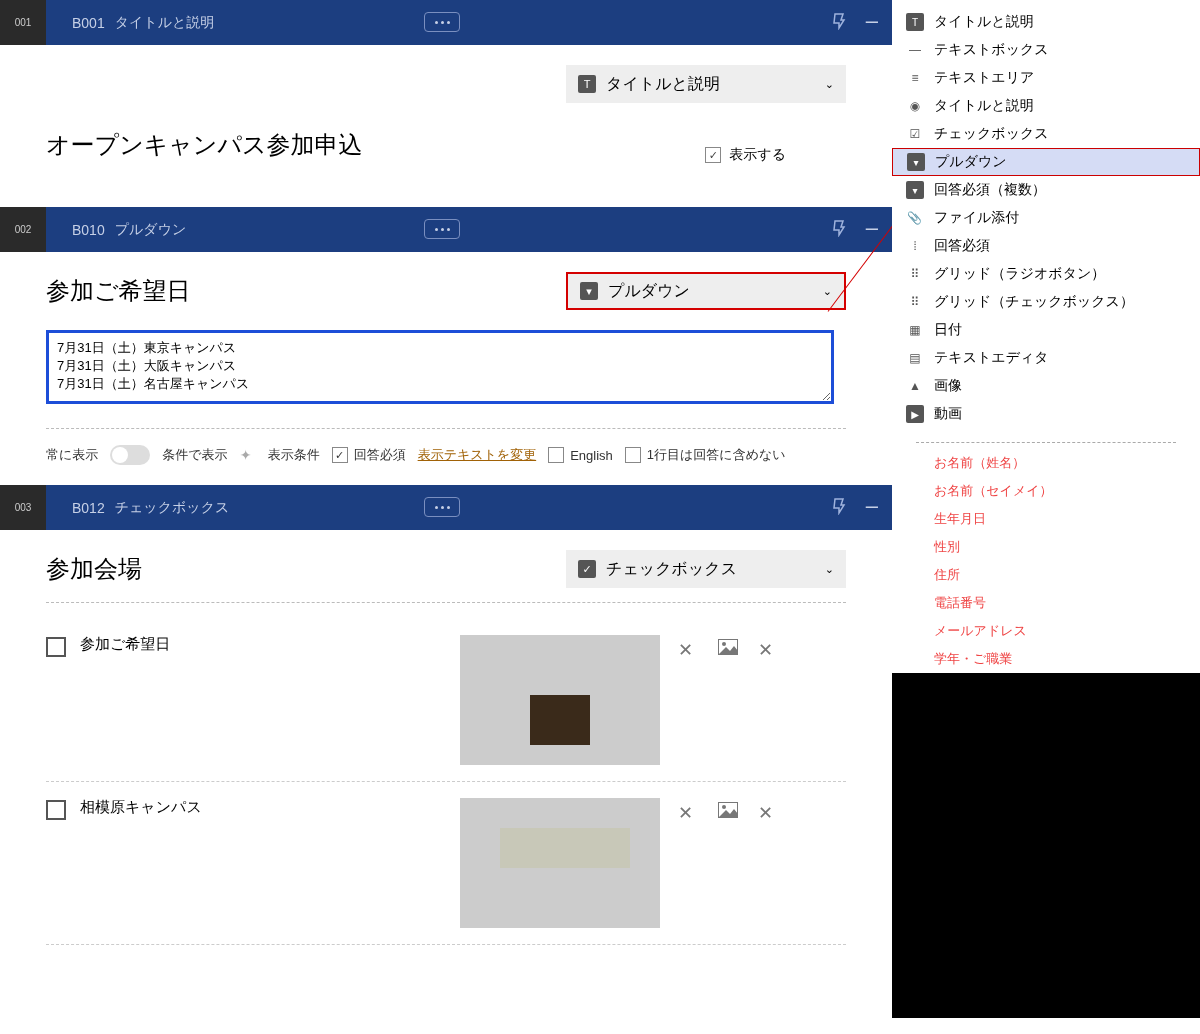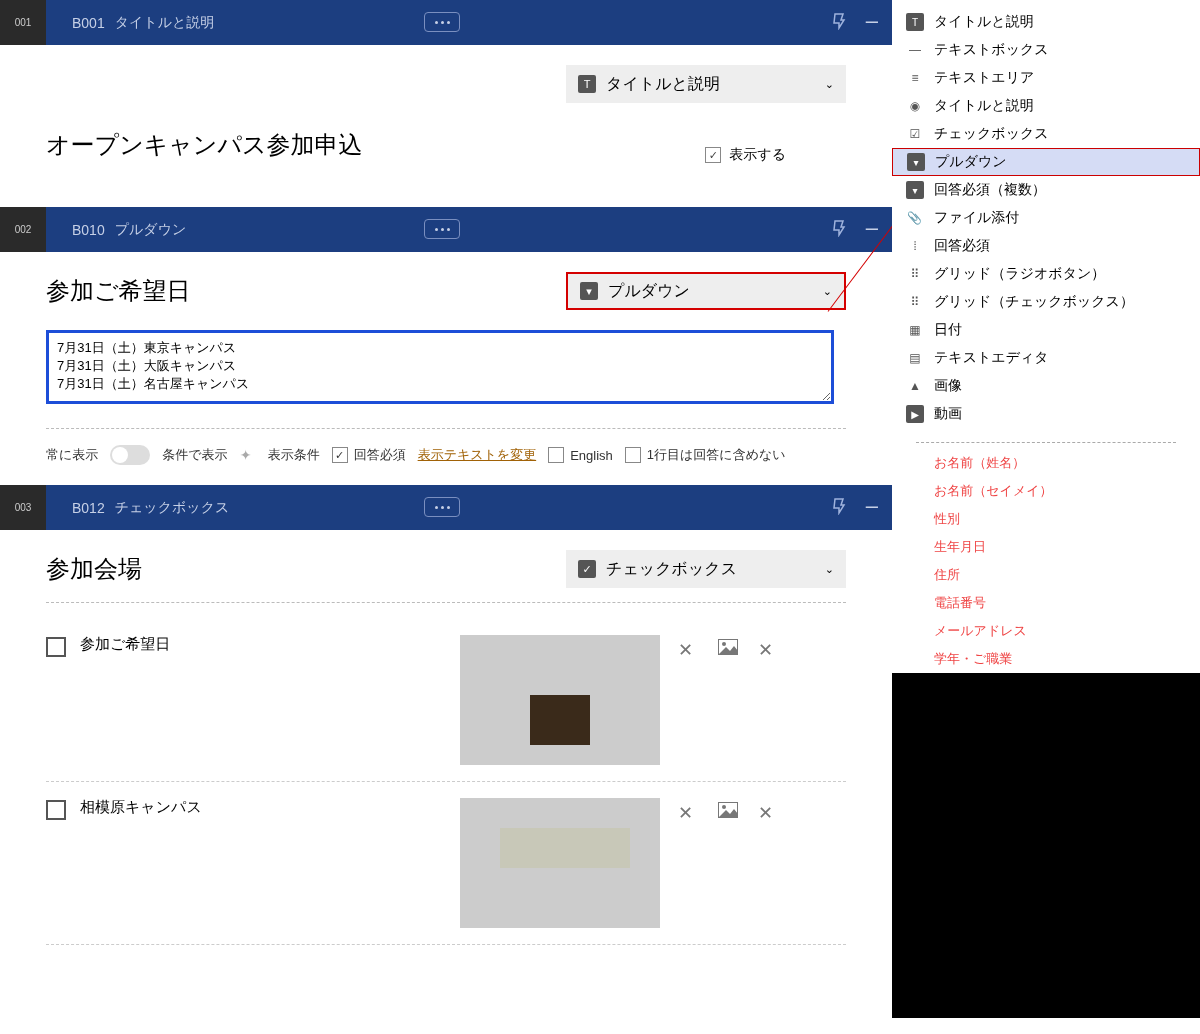--- a/index.html
+++ b/index.html
@@ -273,21 +273,21 @@
       </div>
       <div class="side-item">
         <span class="sic box">▶</span>
         <span>動画</span>
       </div>
     </div>
   <div class="side-sep"></div>
   <div id="side-presets">
       <div class="side-sub">お名前（姓名）</div>
       <div class="side-sub">お名前（セイメイ）</div>
+      <div class="side-sub">生年月日</div>
       <div class="side-sub">性別</div>
-      <div class="side-sub">生年月日</div>
       <div class="side-sub">住所</div>
       <div class="side-sub">電話番号</div>
       <div class="side-sub">メールアドレス</div>
       <div class="side-sub">学年・ご職業</div>
     </div>
   <div class="side-pad"></div>
 </div>
 
 </body></html>

